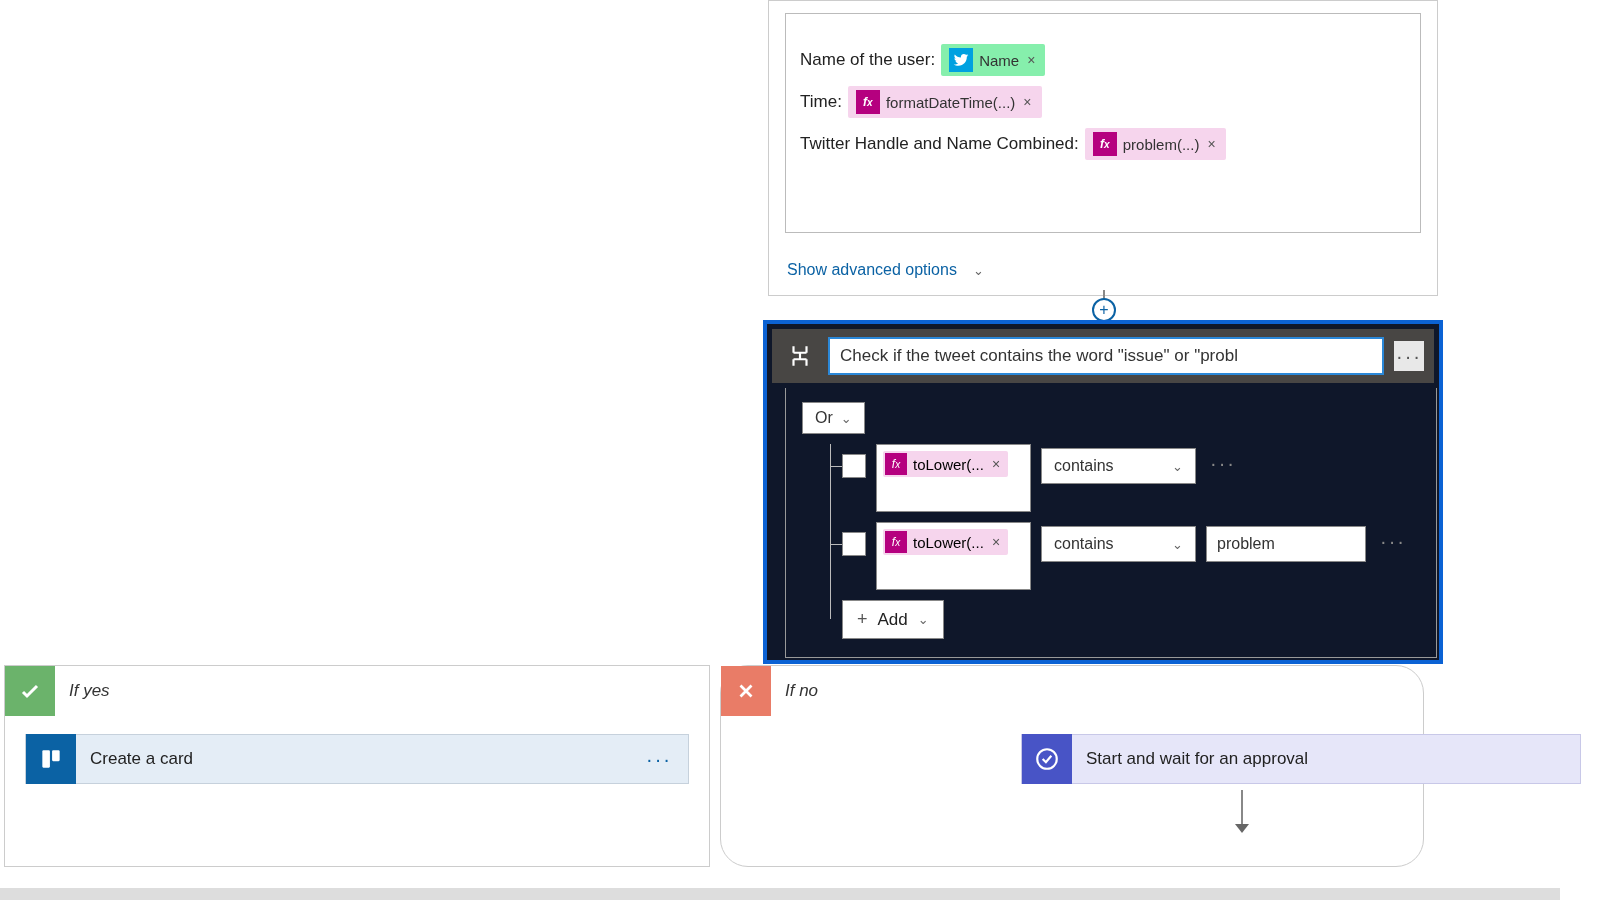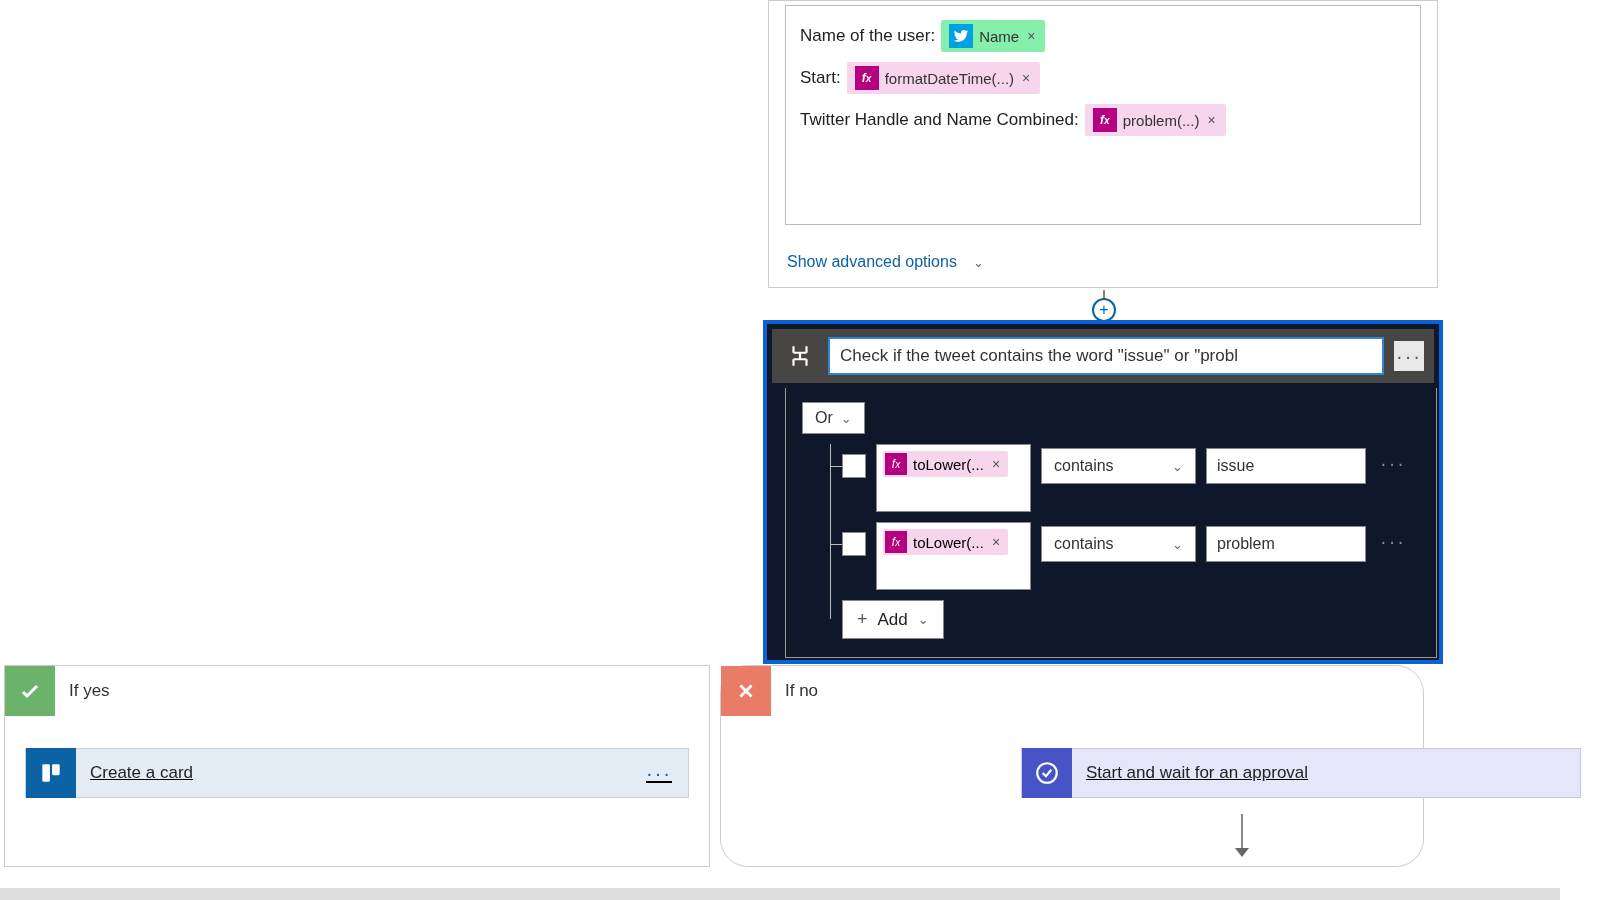--- a/index.html
+++ b/index.html
@@ -47,57 +47,57 @@
   .plus { font-size: 18px; color: #555; }
 
   
   .branch { position: absolute; top: 665px; border: 1px solid #ccc; background: #fff; }
   .branch-yes { left: 4px; width: 706px; }
   .branch-no { left: 720px; width: 704px; border-radius: 28px; }
   .branch-header { display: flex; align-items: center; height: 50px; font-size: 17px; color: #333; }
   .branch-iconbox { width: 50px; height: 50px; display: flex; align-items: center; justify-content: center; color: #fff; font-size: 22px; }
   .yes-icon { background: #6bb36b; }
   .no-icon { background: #e97c67; }
-  .branch-label { padding-left: 14px; }
+  .branch-label { padding-left: 14px; font-style: italic; }
   .branch-body { padding: 16px; min-height: 150px; }
 
-  .action-card { display: flex; align-items: center; border: 1px solid #c6d1dc; background: #e4edf6; height: 50px; width: 664px; margin: 16px auto; text-decoration: underline; }
+  .action-card { display: flex; align-items: center; border: 1px solid #c6d1dc; background: #e4edf6; height: 50px; width: 664px; margin: 2px auto; }
   .action-icon { width: 50px; height: 50px; display: flex; align-items: center; justify-content: center; }
   .trello-icon { background: #0b62a4; }
   .approval-icon { background: #4854c6; }
   .action-label { flex: 1; padding-left: 14px; font-size: 17px; color: #222; }
   .action-ellipsis { color: #0b62a4; font-size: 20px; letter-spacing: 2px; padding: 0 16px; cursor: pointer; }
 
   .action-card-approval { background: #e6e6f9; border-color: #c8c8e8; width: 560px; margin-left: 300px; }
   .connector-branch { width: 2px; height: 34px; background: #888; margin: 6px auto 0 auto; position: relative; left: 170px; }
   .arrow-branch { width: 0; height: 0; border-left: 7px solid transparent; border-right: 7px solid transparent; border-top: 9px solid #666; margin: 0 auto; position: relative; left: 170px; }
   .cond2-card { display: flex; align-items: center; background: #e8e8e8; border: 1px solid #ccc; height: 46px; width: 560px; margin-left: 300px; margin-top: 2px; }
   .cond2-icon { width: 50px; height: 46px; background: #484644; display: flex; align-items: center; justify-content: center; }
 
   .bottom-bar { position: absolute; left: 0; bottom: 0; width: 1560px; height: 12px; background: #ddd; }
 </style>
 </head>
 <body>
 
 <div class="top-card">
-  <div class="compose-area" style="margin-top:4px; padding-top:14px;">
+  <div class="compose-area" style="margin-top:12px; padding-top:30px;">
     <div class="field-line">
       <span>Name of the user:</span>
       <span class="token token-twitter">
         <span class="token-icon twitter-icon">
           <svg width="16" height="16" viewBox="0 0 24 24" fill="#fff">
               <path d="M23 4.9c-.8.4-1.7.6-2.6.8.9-.6 1.6-1.4 2-2.5-.9.5-1.9.9-2.9 1.1C18.6 3.4 17.4 3 16.2 3c-2.4 0-4.4 2-4.4 4.4 0 .3 0 .7.1 1C8.1 8.2 4.9 6.5 2.7 3.8c-.4.6-.6 1.4-.6 2.2 0 1.5.8 2.9 2 3.7-.7 0-1.4-.2-2-.5v.1c0 2.1 1.5 3.9 3.5 4.3-.4.1-.8.1-1.2.1-.3 0-.6 0-.8-.1.6 1.8 2.2 3 4.2 3.1-1.5 1.2-3.5 1.9-5.6 1.9H1c2 1.3 4.4 2 6.9 2 8.3 0 12.8-6.9 12.8-12.8v-.6c.9-.6 1.7-1.4 2.3-2.3z"></path>
             </svg>
         </span>
         <span>Name</span>
         <span class="token-x">×</span>
       </span>
     </div>
     <div class="field-line">
-      <span>Start:</span>
+      <span>Time:</span>
       <span class="token token-fx">
         <span class="token-icon fx-icon">f<sub>x</sub></span>
         <span>formatDateTime(...)</span>
         <span class="token-x">×</span>
       </span>
     </div>
     <div class="field-line">
       <span>Twitter Handle and Name Combined:</span>
       <span class="token token-fx">
         <span class="token-icon fx-icon">f<sub>x</sub></span>
@@ -141,21 +141,20 @@
           <span class="mini-token">
             <span class="mini-fx">f<sub>x</sub></span>
             <span>toLower(...</span>
             <span class="token-x">×</span>
           </span>
         </div>
         <div class="op-select">
           <span>contains</span>
           <span class="chev">⌄</span>
         </div>
-        <input class="val-input" value="issue" style="">
         <div class="row-ellipsis">···</div>
       </div>
 
       <div class="row">
         <div class="tree-hline"></div>
         <div class="row-check"></div>
         <div class="expr-box">
           <span class="mini-token">
             <span class="mini-fx">f<sub>x</sub></span>
             <span>toLower(...</span>

